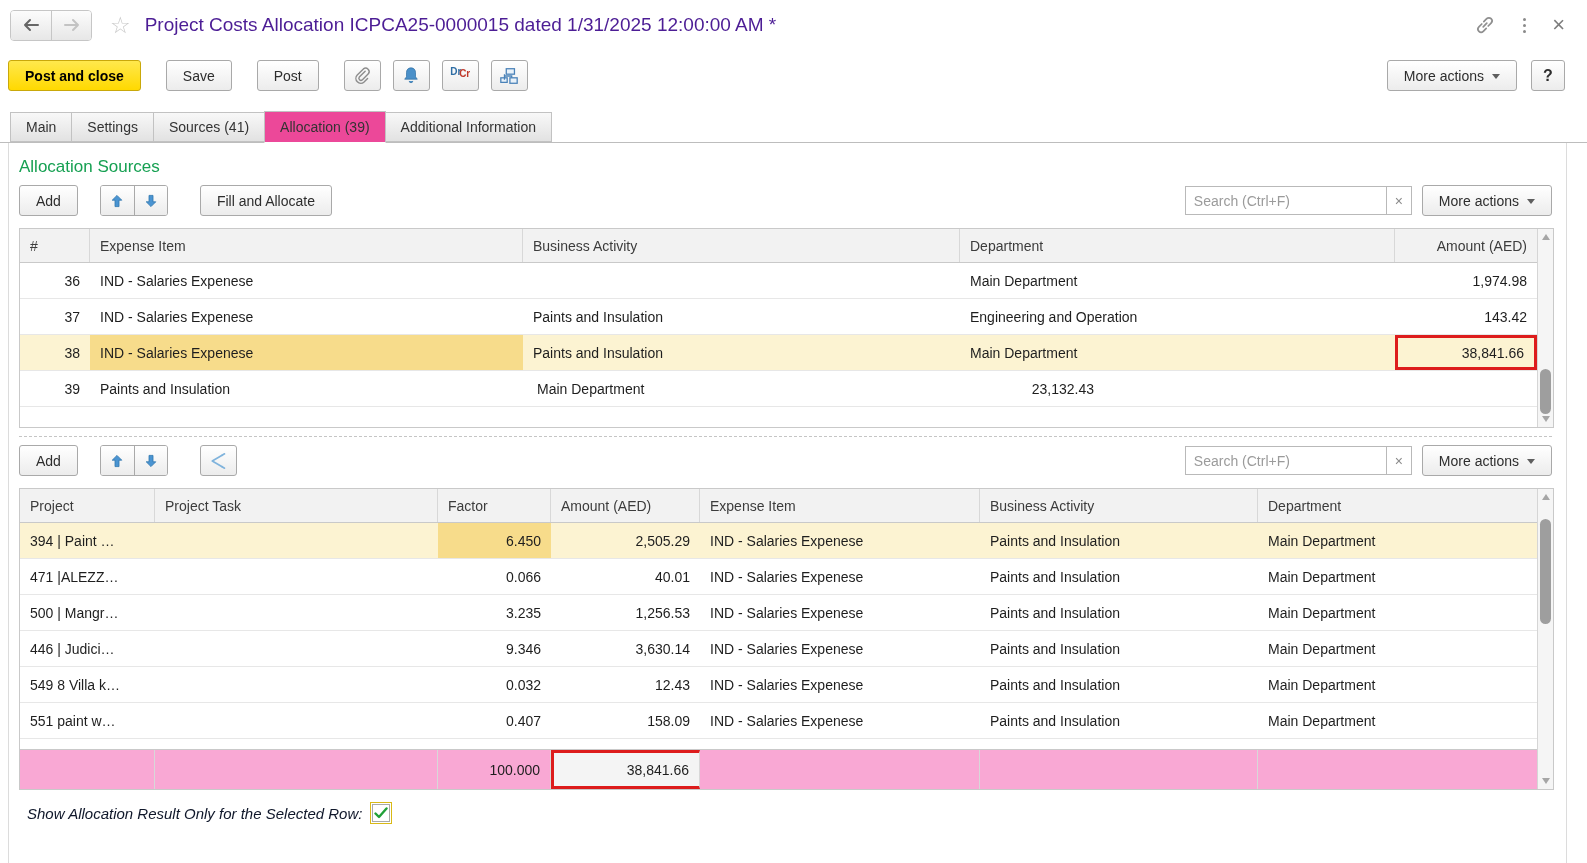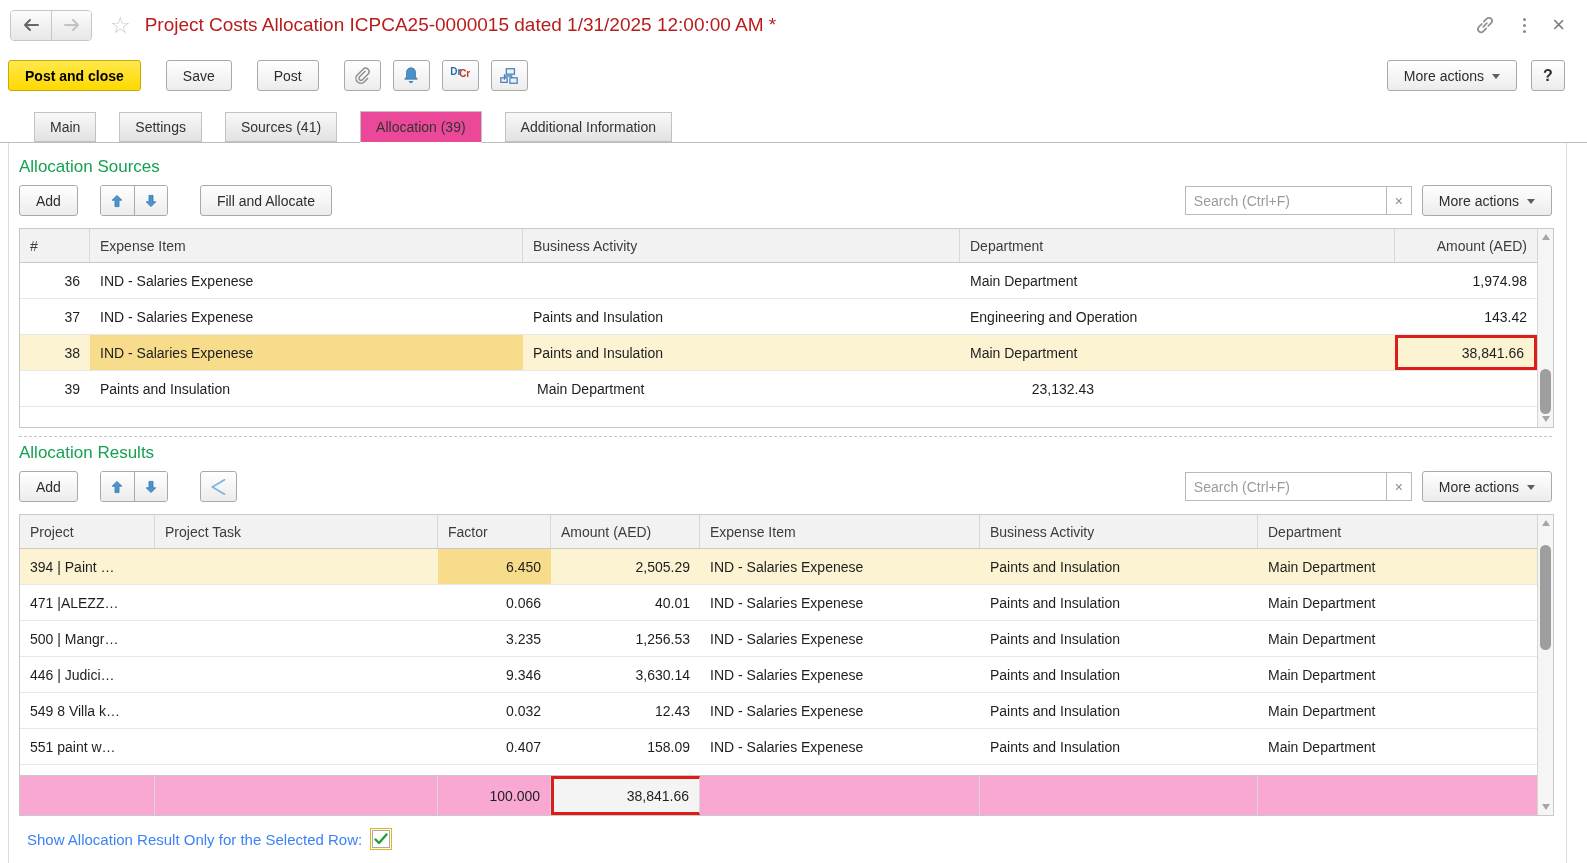--- a/index.html
+++ b/index.html
@@ -15,21 +15,21 @@
   body{font-family:"Liberation Sans","DejaVu Sans",sans-serif;color:#1e1e1e;}
   .app{position:relative;width:1587px;height:863px;background:#fff;overflow:hidden;}
 
   
   .titlebar{height:50px;display:flex;align-items:center;padding-left:10px;}
   .nav-group{display:flex;border:1px solid #c6c6c6;border-radius:4px;overflow:hidden;}
   .nav-btn{width:40px;height:29px;display:flex;align-items:center;justify-content:center;
     background:linear-gradient(#fcfcfc,#e7e7e7);cursor:pointer;}
   .nav-btn + .nav-btn{border-left:1px solid #c6c6c6;}
   .fav-star{font-size:23px;color:#c9c9c9;margin-left:18px;line-height:1;}
-  .page-title{font-size:19px;font-weight:400;color:#b91c1c;margin-left:14px;white-space:nowrap;}
+  .page-title{font-size:19px;font-weight:400;color:#4c1d95;margin-left:14px;white-space:nowrap;}
   .titlebar-right{margin-left:auto;display:flex;align-items:center;gap:22px;padding-right:22px;}
   .kebab{display:flex;flex-direction:column;gap:3px;padding:4px;cursor:pointer;}
   .kebab i{width:3px;height:3px;border-radius:50%;background:#8a8a8a;}
   .win-close{font-size:22px;color:#7d7d7d;line-height:1;cursor:pointer;}
 
   
   .toolbar{display:flex;align-items:center;margin-top:10px;padding:0 22px 0 8px;}
   .btn{display:inline-flex;align-items:center;justify-content:center;height:31px;
     background:linear-gradient(#ffffff,#ececec);border:1px solid #a9a9a9;border-radius:3px;
     font-size:14px;color:#2d2d2d;padding:0 16px;cursor:pointer;white-space:nowrap;}
@@ -43,21 +43,21 @@
   .help-btn{width:31px;font-weight:bold;font-size:16px;}
   .drcr{position:relative;width:20px;height:20px;font-size:10px;font-weight:bold;line-height:1;}
   .drcr .dr{position:absolute;left:0;top:1px;color:#2e6da4;}
   .drcr .cr{position:absolute;right:0;bottom:7px;color:#c0392b;}
 
   
   .tabstrip{display:flex;align-items:flex-end;margin-top:20px;padding-left:10px;
     border-bottom:1px solid #bdbdbd;height:32px;}
   .tab{display:inline-flex;align-items:center;height:30px;padding:0 15px;font-size:14px;color:#333;
     background:linear-gradient(#f8f8f8,#e2e2e2);border:1px solid #c2c2c2;margin-right:-1px;
-    cursor:pointer;position:relative;margin-left:24px;}
+    cursor:pointer;position:relative;}
   .tab.active{background:#ec4899;height:32px;border-bottom:1px solid #fff;margin-bottom:-1px;z-index:2;}
 
   
   .content{margin:0 20px 0 8px;border-left:1px solid #dcdcdc;border-right:1px solid #dcdcdc;
     padding:14px 0 0 10px;height:720px;}
   .section-title{font-size:17px;font-weight:400;color:var(--section-green);}
   .cmdbar{display:flex;align-items:center;margin-top:8px;padding-right:14px;}
   .updown{display:flex;border:1px solid #a9a9a9;border-radius:3px;overflow:hidden;margin-left:22px;}
   .updown .ud-btn{width:33px;height:29px;display:flex;align-items:center;justify-content:center;
     background:linear-gradient(#ffffff,#ececec);cursor:pointer;}
@@ -109,21 +109,21 @@
     border-bottom:6px solid #a6a6a6;}
   .tri-down{width:0;height:0;border-left:4px solid transparent;border-right:4px solid transparent;
     border-top:6px solid #a6a6a6;}
   .scroll-thumb{position:absolute;left:2px;width:11px;background:#9e9e9e;border-radius:6px;cursor:pointer;}
 
   .dashed-sep{border-top:1px dashed #c5c5c5;margin:8px 14px 0 0;}
   .mt4{margin-top:6px;}
 
   
   .bottom-row{display:flex;align-items:center;margin-top:12px;padding-left:8px;}
-  .bottom-label{font-size:15px;color:#3b82f6;}
+  .bottom-label{font-size:15px;color:#0f172a;font-style:italic;}
   .checkbox{margin-left:8px;width:22px;height:22px;border:1px solid #d9b916;background:#fff;
     display:flex;align-items:center;justify-content:center;cursor:pointer;}
   .checkbox-inner{width:18px;height:18px;border:1px solid #a9a9a9;display:flex;align-items:center;
     justify-content:center;background:#fff;}
 </style>
 </head>
 <body>
 
 <div class="app">
 
@@ -285,21 +285,20 @@
           </div>
         <div class="scroll-thumb" style="top:140px;height:45px;"></div>
         <div class="scroll-arrow down">
             <span class="tri-down"></span>
           </div>
       </div>
     </div>
 
     <div class="dashed-sep"></div>
 
-    <div class="section-title mt4">Allocation Results</div>
     <div class="cmdbar">
       <button class="btn">Add</button>
       <div class="updown">
         <div class="ud-btn">
           <svg width="16" height="16" viewBox="0 0 20 20">
             <path d="M10 3l6 6h-3.5v8h-5V9H4z" fill="#4a94d2" stroke="#2e76ad" stroke-width="1"></path>
           </svg>
         </div>
         <div class="ud-btn">
           <svg width="16" height="16" viewBox="0 0 20 20">

